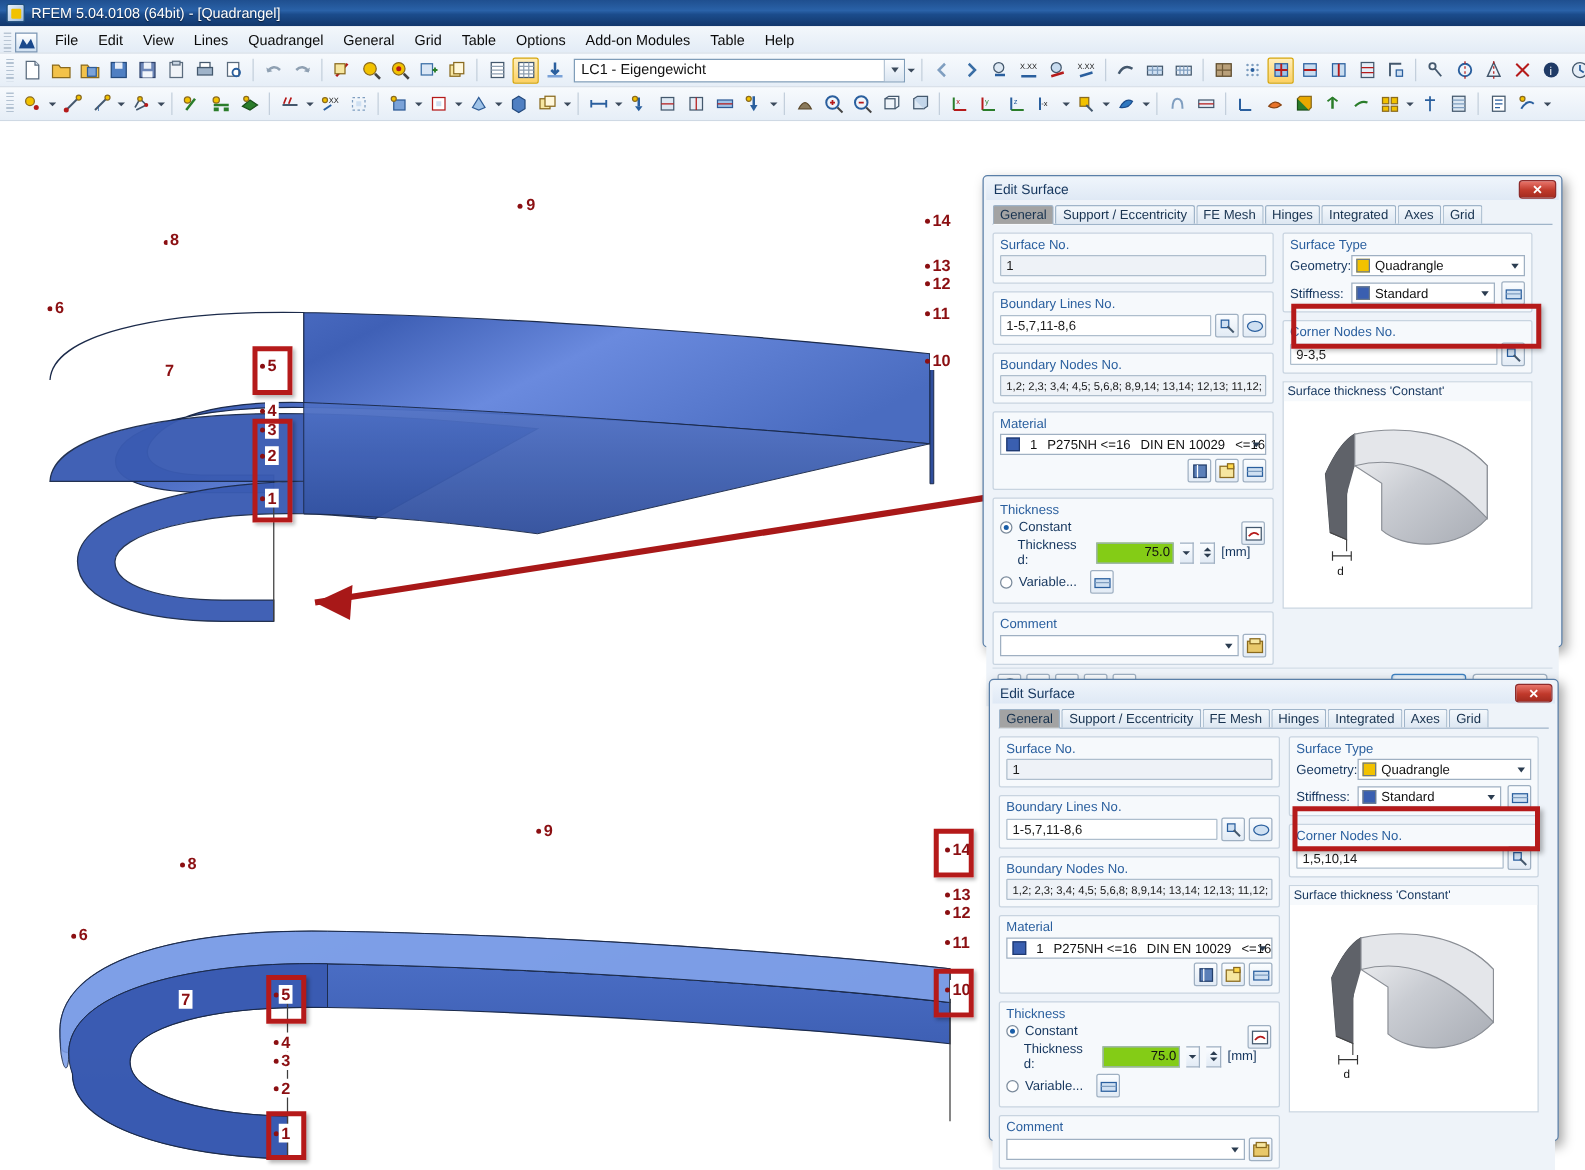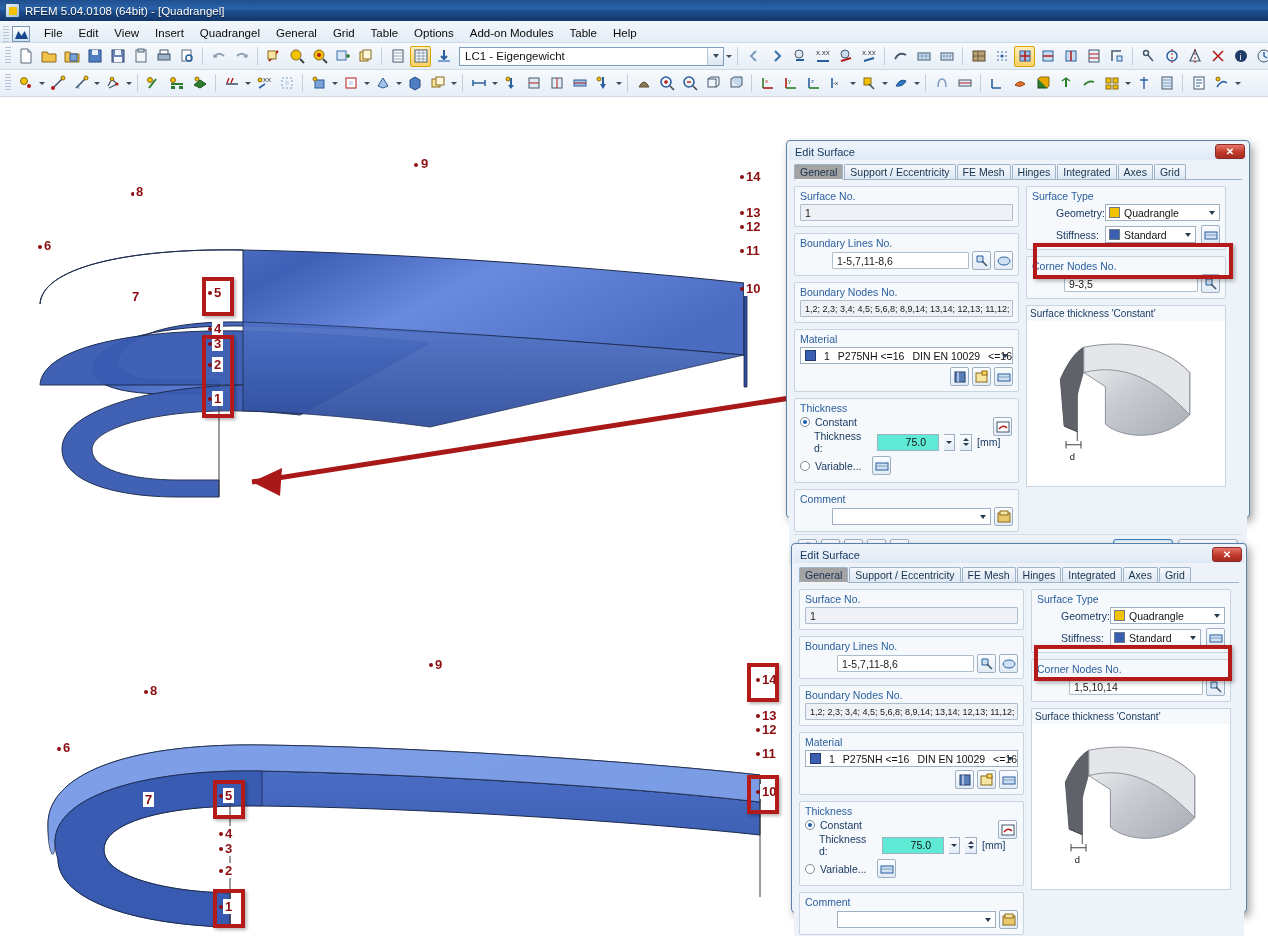--- a/index.html
+++ b/index.html
@@ -130,28 +130,28 @@
     border:1px solid #c8d4e0; background:#f6f9fc; border-radius:2px;
     padding:3px 5px 5px 5px; margin-bottom:6px; position:relative;
   }
   .glabel{ color:#2a5f9e; font-size:10.5px; margin-bottom:2px; }
   .field{
     background:#eef2f7; border:1px solid #aebecd; height:17px; font-size:10.5px;
     color:#1a1a1a; display:flex; align-items:center; padding:0 4px; border-radius:1px;
     overflow:hidden; white-space:nowrap;
   }
   .field.white{ background:#ffffff; }
-  .row{ display:flex; align-items:center; gap:3px;margin-left:32px; }
+  .row{ display:flex; align-items:center; gap:3px; }
   .sbtn{
     width:19px; height:19px; flex:none; border:1px solid #9fb0c2; border-radius:2px;
     background:linear-gradient(to bottom,#fbfdff,#e2ebf5);
     display:flex;align-items:center;justify-content:center; cursor:default;
   }
   .cbrow{ display:flex; align-items:center; gap:5px; margin-bottom:4px; font-size:10.5px; color:#15365e;}
-  .cbrow .cblabel{ width:44px; flex:none;margin-left:24px;}
+  .cbrow .cblabel{ width:44px; flex:none;}
   .combo{
     flex:1; height:17px; background:#ffffff; border:1px solid #9fb0c2;
     display:flex; align-items:center; gap:4px; padding-left:3px; position:relative; font-size:10.5px; color:#111;
   }
   .combo .sw{ width:11px; height:11px; border:1px solid #6b7b8c; flex:none;}
   .combo .dd{ position:absolute; right:0; top:0; bottom:0; width:14px;
     display:flex;align-items:center;justify-content:center; }
   .combo .dd::after{content:"";border-left:3px solid transparent;border-right:3px solid transparent;
     border-top:4px solid #2b3c50;}
   .matrow{ display:flex; align-items:center; height:17px; border:1px solid #9fb0c2;
@@ -159,22 +159,22 @@
   .matrow .sw{ width:11px;height:11px;background:#3a5fb0;border:1px solid #203a70;margin:0 4px;flex:none;}
   .matrow .c{ padding:0 4px; white-space:nowrap;}
   .matrow .vdiv{ width:1px; background:#c3cfdc; align-self:stretch; }
   .matrow .dd{ position:absolute;right:0;top:0;bottom:0;width:14px;display:flex;align-items:center;justify-content:center;}
   .matrow .dd::after{content:"";border-left:3px solid transparent;border-right:3px solid transparent;border-top:4px solid #2b3c50;}
   .radio{ width:10px;height:10px;border-radius:50%;border:1px solid #7b8b9c;background:#fff;
     flex:none; position:relative;}
   .radio.on::after{content:"";position:absolute;left:2px;top:2px;width:4px;height:4px;
     border-radius:50%;background:#1a5ea8;}
   .rline{ display:flex; align-items:center; gap:5px; font-size:10.5px; color:#15365e; margin:2px 0;}
-  .spin{ width:62px;height:17px;border:1px solid #9fb0c2;background:#5eead4;display:flex;align-items:center;
-    justify-content:flex-end;padding-right:12px;font-size:10.5px;color:#111;}
+  .spin{ width:62px;height:17px;border:1px solid #9fb0c2;background:#84cc16;display:flex;align-items:center;
+    justify-content:flex-end;padding-right:2px;font-size:10.5px;color:#111;}
   .spinddl{ width:11px;height:17px;border:1px solid #9fb0c2;border-left:none;background:linear-gradient(to bottom,#fbfdff,#e2ebf5);
     display:flex;align-items:center;justify-content:center;}
   .spinddl::after{content:"";border-left:3px solid transparent;border-right:3px solid transparent;border-top:3px solid #2b3c50;}
   .spinup{ width:12px;height:17px;border:1px solid #9fb0c2;border-left:none;
     background:linear-gradient(to bottom,#fbfdff,#e2ebf5);display:flex;flex-direction:column;
     align-items:center;justify-content:center;gap:2px;}
   .spinup i{ display:block;width:0;height:0;border-left:3px solid transparent;border-right:3px solid transparent;}
   .spinup i.u{ border-bottom:3px solid #2b3c50;}
   .spinup i.d{ border-top:3px solid #2b3c50;}
   .preview{
@@ -215,21 +215,21 @@
     <div class="appicon"></div>
     <div class="ttext">RFEM 5.04.0108 (64bit) - [Quadrangel]</div>
   </div>
 
   <div class="menubar">
     <div class="mgrip"></div>
     <div class="menu-logo"></div>
     <div class="menuitem">File</div>
     <div class="menuitem">Edit</div>
     <div class="menuitem">View</div>
-    <div class="menuitem">Insert</div>
+    <div class="menuitem">Lines</div>
     <div class="menuitem">Quadrangel</div>
     <div class="menuitem">General</div>
     <div class="menuitem">Grid</div>
     <div class="menuitem">Table</div>
     <div class="menuitem">Options</div>
     <div class="menuitem">Add-on Modules</div>
     <div class="menuitem">Table</div>
     <div class="menuitem">Help</div>
   </div>
 

